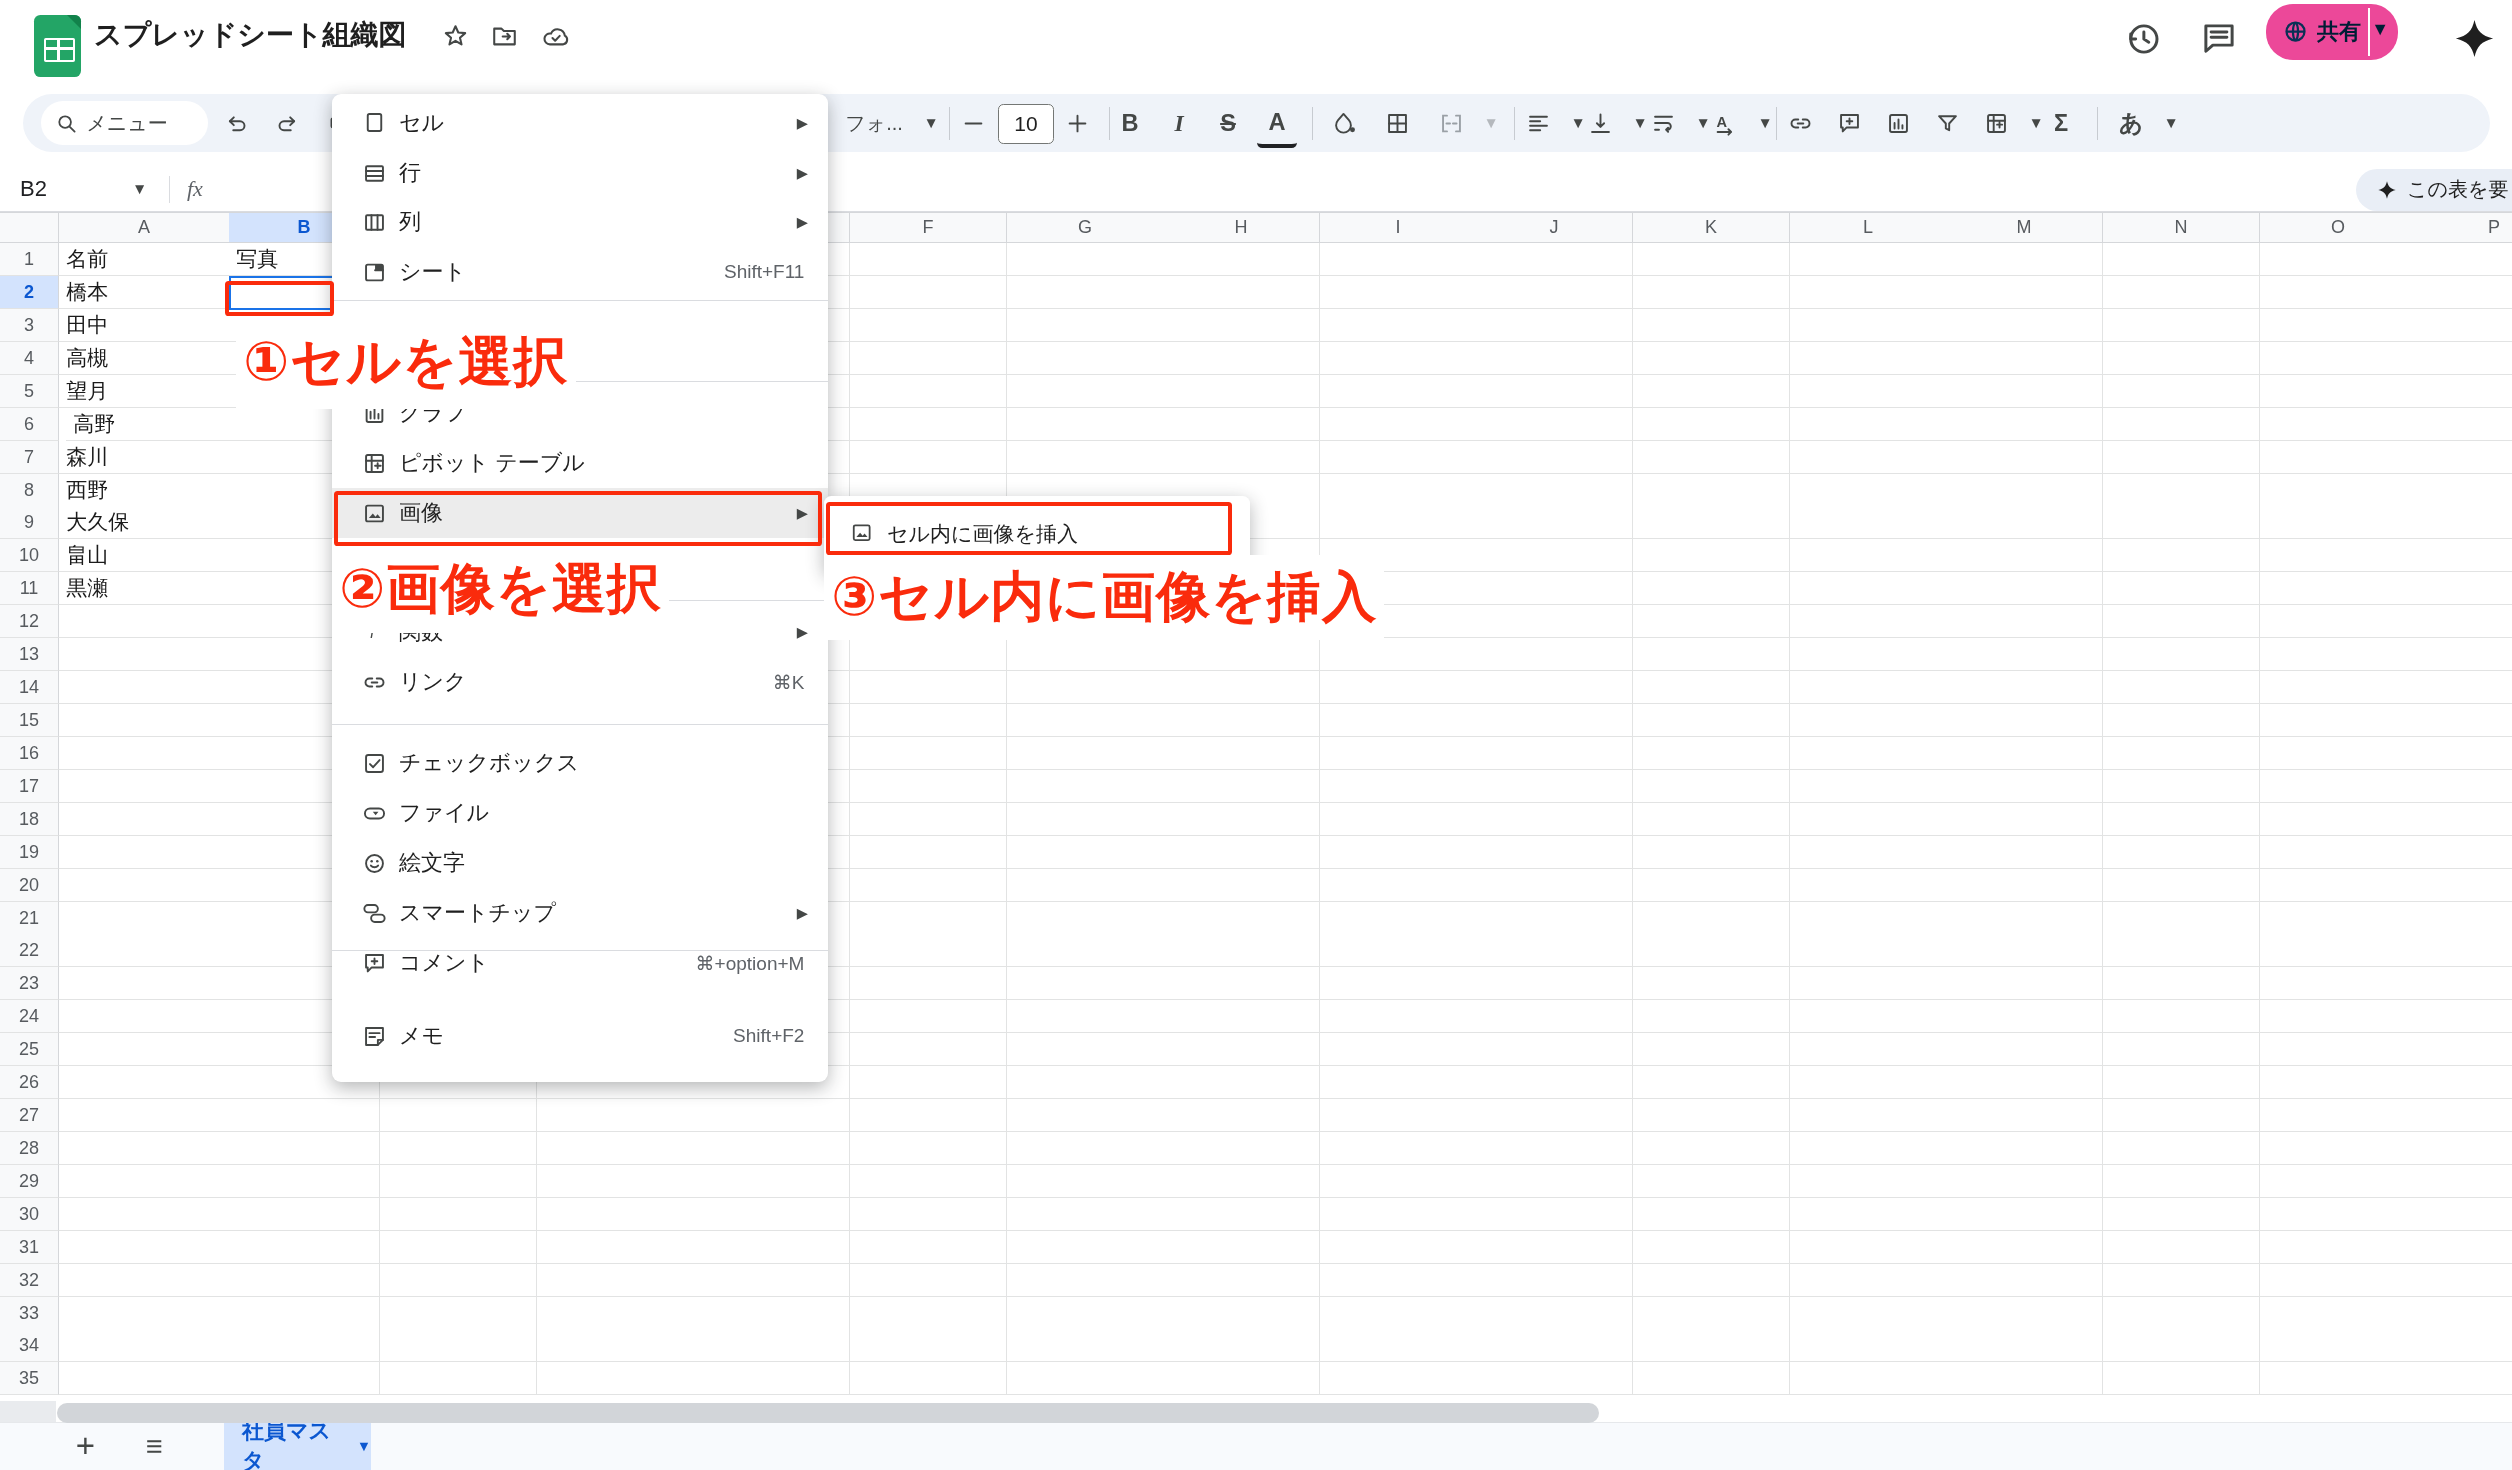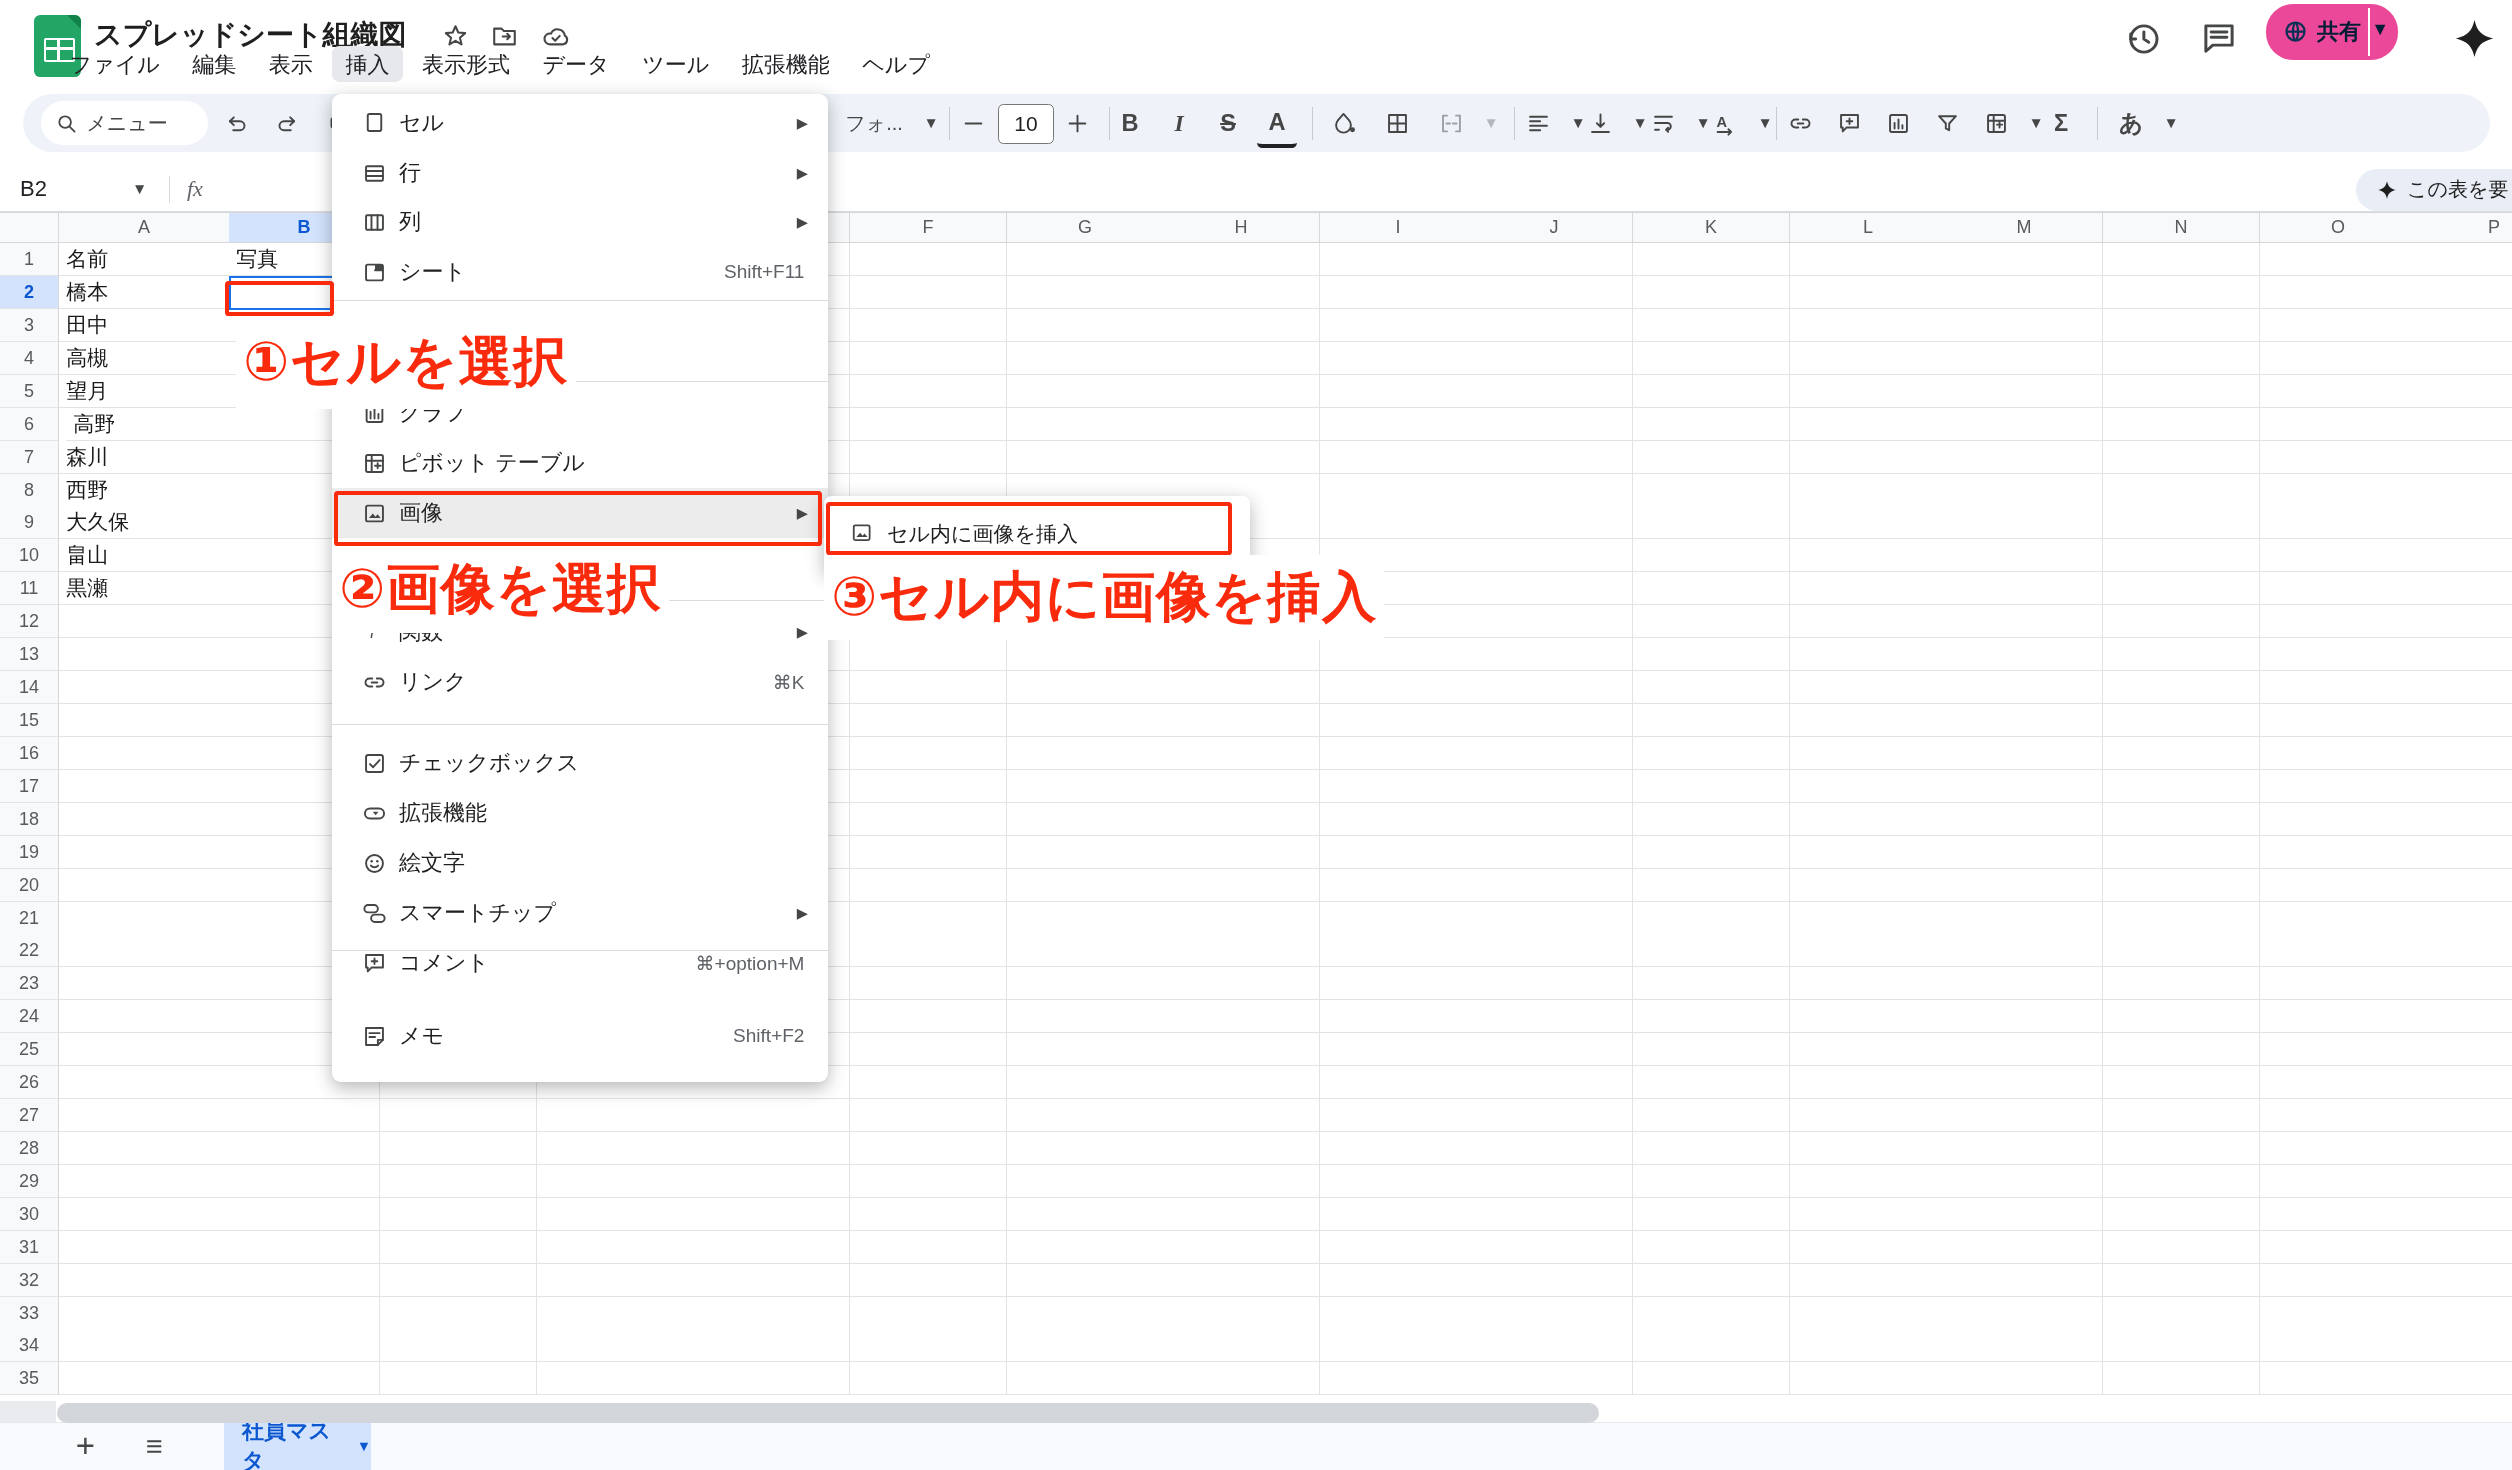--- a/index.html
+++ b/index.html
@@ -98,31 +98,20 @@
       </svg></div>
   <div class="abs title-ic" style="left:490px"><svg viewBox="0 0 24 24" width="29" height="29" id="svg-folder">
         <path d="M3.5 5.5h6l2 2h9v11h-17z" stroke="#444746" stroke-width="1.7" fill="none" stroke-linecap="round" stroke-linejoin="round"></path>
         <path d="M10.5 12h6m0 0-2.2-2.2m2.2 2.2-2.2 2.2" stroke="#444746" stroke-width="1.7" fill="none" stroke-linecap="round" stroke-linejoin="round"></path>
       </svg></div>
   <div class="abs title-ic" style="left:541px"><svg viewBox="0 0 24 24" width="29" height="29" id="svg-cloud">
         <path d="M7.5 18.5a4.5 4.5 0 1 1 .8-8.9 6 6 0 0 1 11.4 1.7 3.9 3.9 0 0 1-1.2 7.2z" stroke="#444746" stroke-width="1.7" fill="none" stroke-linecap="round" stroke-linejoin="round"></path>
         <path d="M9.5 13.3l2.2 2.2 3.8-4" stroke="#444746" stroke-width="1.7" fill="none" stroke-linecap="round" stroke-linejoin="round"></path>
       </svg></div>
 
-  <div class="abs flexc" id="menubar">
-      <div class="mitem">ファイル</div>
-      <div class="mitem">編集</div>
-      <div class="mitem">表示</div>
-      <div class="mitem active">挿入</div>
-      <div class="mitem">表示形式</div>
-      <div class="mitem">データ</div>
-      <div class="mitem">ツール</div>
-      <div class="mitem">拡張機能</div>
-      <div class="mitem">ヘルプ</div>
-    </div>
 
   <div class="abs tr-ic" style="left:2122px"><svg viewBox="0 0 24 24" width="42" height="42" id="svg-history">
         <circle cx="12.5" cy="12" r="7.5" stroke="#444746" stroke-width="1.7" fill="none" stroke-linecap="round" stroke-linejoin="round"></circle>
         <path d="M12.5 8v4l2.8 1.8M5 9.2V12h2.8" stroke="#444746" stroke-width="1.7" fill="none" stroke-linecap="round" stroke-linejoin="round"></path>
       </svg></div>
   <div class="abs tr-ic" style="left:2198px"><svg viewBox="0 0 24 24" width="42" height="42" id="svg-commenttop">
         <path d="M4.5 4.5h15v11h-11L4.5 19z" stroke="#444746" stroke-width="1.7" fill="none" stroke-linecap="round" stroke-linejoin="round"></path>
         <path d="M7.5 8h9M7.5 11h9" stroke="#444746" stroke-width="1.7" fill="none" stroke-linecap="round" stroke-linejoin="round"></path>
       </svg></div>
   <div class="abs flexc" id="share-pill">
@@ -977,21 +966,21 @@
             <rect x="4.5" y="4.5" width="15" height="15" rx="2" stroke="#444746" stroke-width="1.7" fill="none" stroke-linecap="round" stroke-linejoin="round"></rect>
             <path d="M8 12.5l2.8 2.8L16.5 9" stroke="#444746" stroke-width="1.7" fill="none" stroke-linecap="round" stroke-linejoin="round"></path>
           </svg></span>
         <span class="menu-label">チェックボックス</span>
       </div>
       <div class="abs menu-item" style="top: 694px;">
         <span class="menu-ic"><svg viewBox="0 0 24 24" width="27" height="27">
             <rect x="3.5" y="7.5" width="17" height="9" rx="4.5" stroke="#444746" stroke-width="1.7" fill="none" stroke-linecap="round" stroke-linejoin="round"></rect>
             <path d="M10.5 10.5h5l-2.5 3z" fill="#444746" stroke="none"></path>
           </svg></span>
-        <span class="menu-label">拡張機能</span>
+        <span class="menu-label">ファイル</span>
       </div>
       <div class="abs menu-item" style="top: 744px;">
         <span class="menu-ic"><svg viewBox="0 0 24 24" width="27" height="27">
             <circle cx="12" cy="12" r="7.5" stroke="#444746" stroke-width="1.7" fill="none" stroke-linecap="round" stroke-linejoin="round"></circle>
             <circle cx="9.5" cy="10" r="1.1" fill="#444746"></circle>
             <circle cx="14.5" cy="10" r="1.1" fill="#444746"></circle>
             <path d="M8.8 13.8a4.2 4.2 0 0 0 6.4 0" stroke="#444746" stroke-width="1.7" fill="none" stroke-linecap="round" stroke-linejoin="round"></path>
           </svg></span>
         <span class="menu-label">絵文字</span>
       </div>

